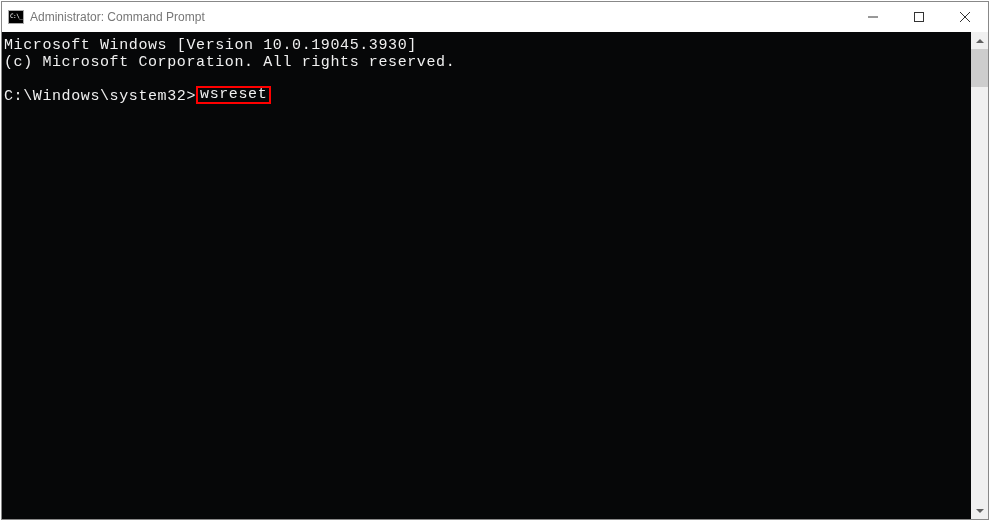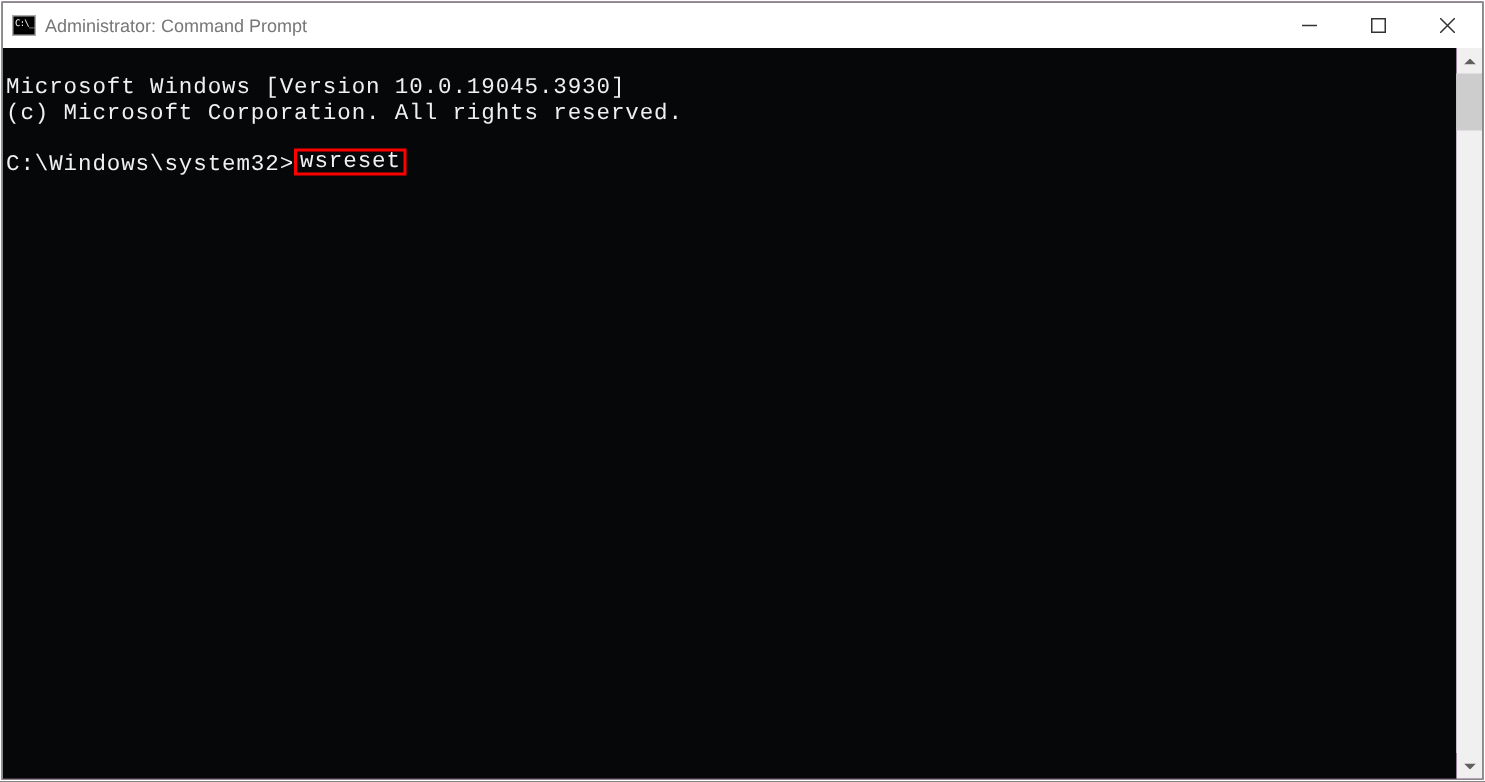--- a/index.html
+++ b/index.html
@@ -11,21 +11,21 @@
       width: 990px;
       height: 521px;
       background: #fff;
       font-family: "Segoe UI", Tahoma, sans-serif;
       overflow: hidden;
     }
     .window {
       width: 988px;
       height: 519px;
       border: 1px solid #888;
-      background: #701a75;
+      background: #15803d;
       display: flex;
       flex-direction: column;
       margin: 1px;
     }
     .titlebar {
       height: 30px;
       background: #fff;
       display: flex;
       align-items: center;
       padding-left: 6px;
@@ -77,21 +77,21 @@
       min-height: 0;
     }
     .terminal {
       flex: 1;
       background: #060708;
       font-family: "Consolas", "Courier New", monospace;
       font-size: 15px;
       line-height: 17px;
       color: #f0f0f0;
       white-space: pre;
-      padding: 18px 0 0 2px;
+      padding: 5px 0 0 2px;
       letter-spacing: 0.6px;
       overflow: hidden;
     }
     .highlight {
       border: 2px solid #ff0000;
       padding: 0 2px;
       display: inline-block;
       line-height: 14px;
       height: 18px;
       vertical-align: middle;

